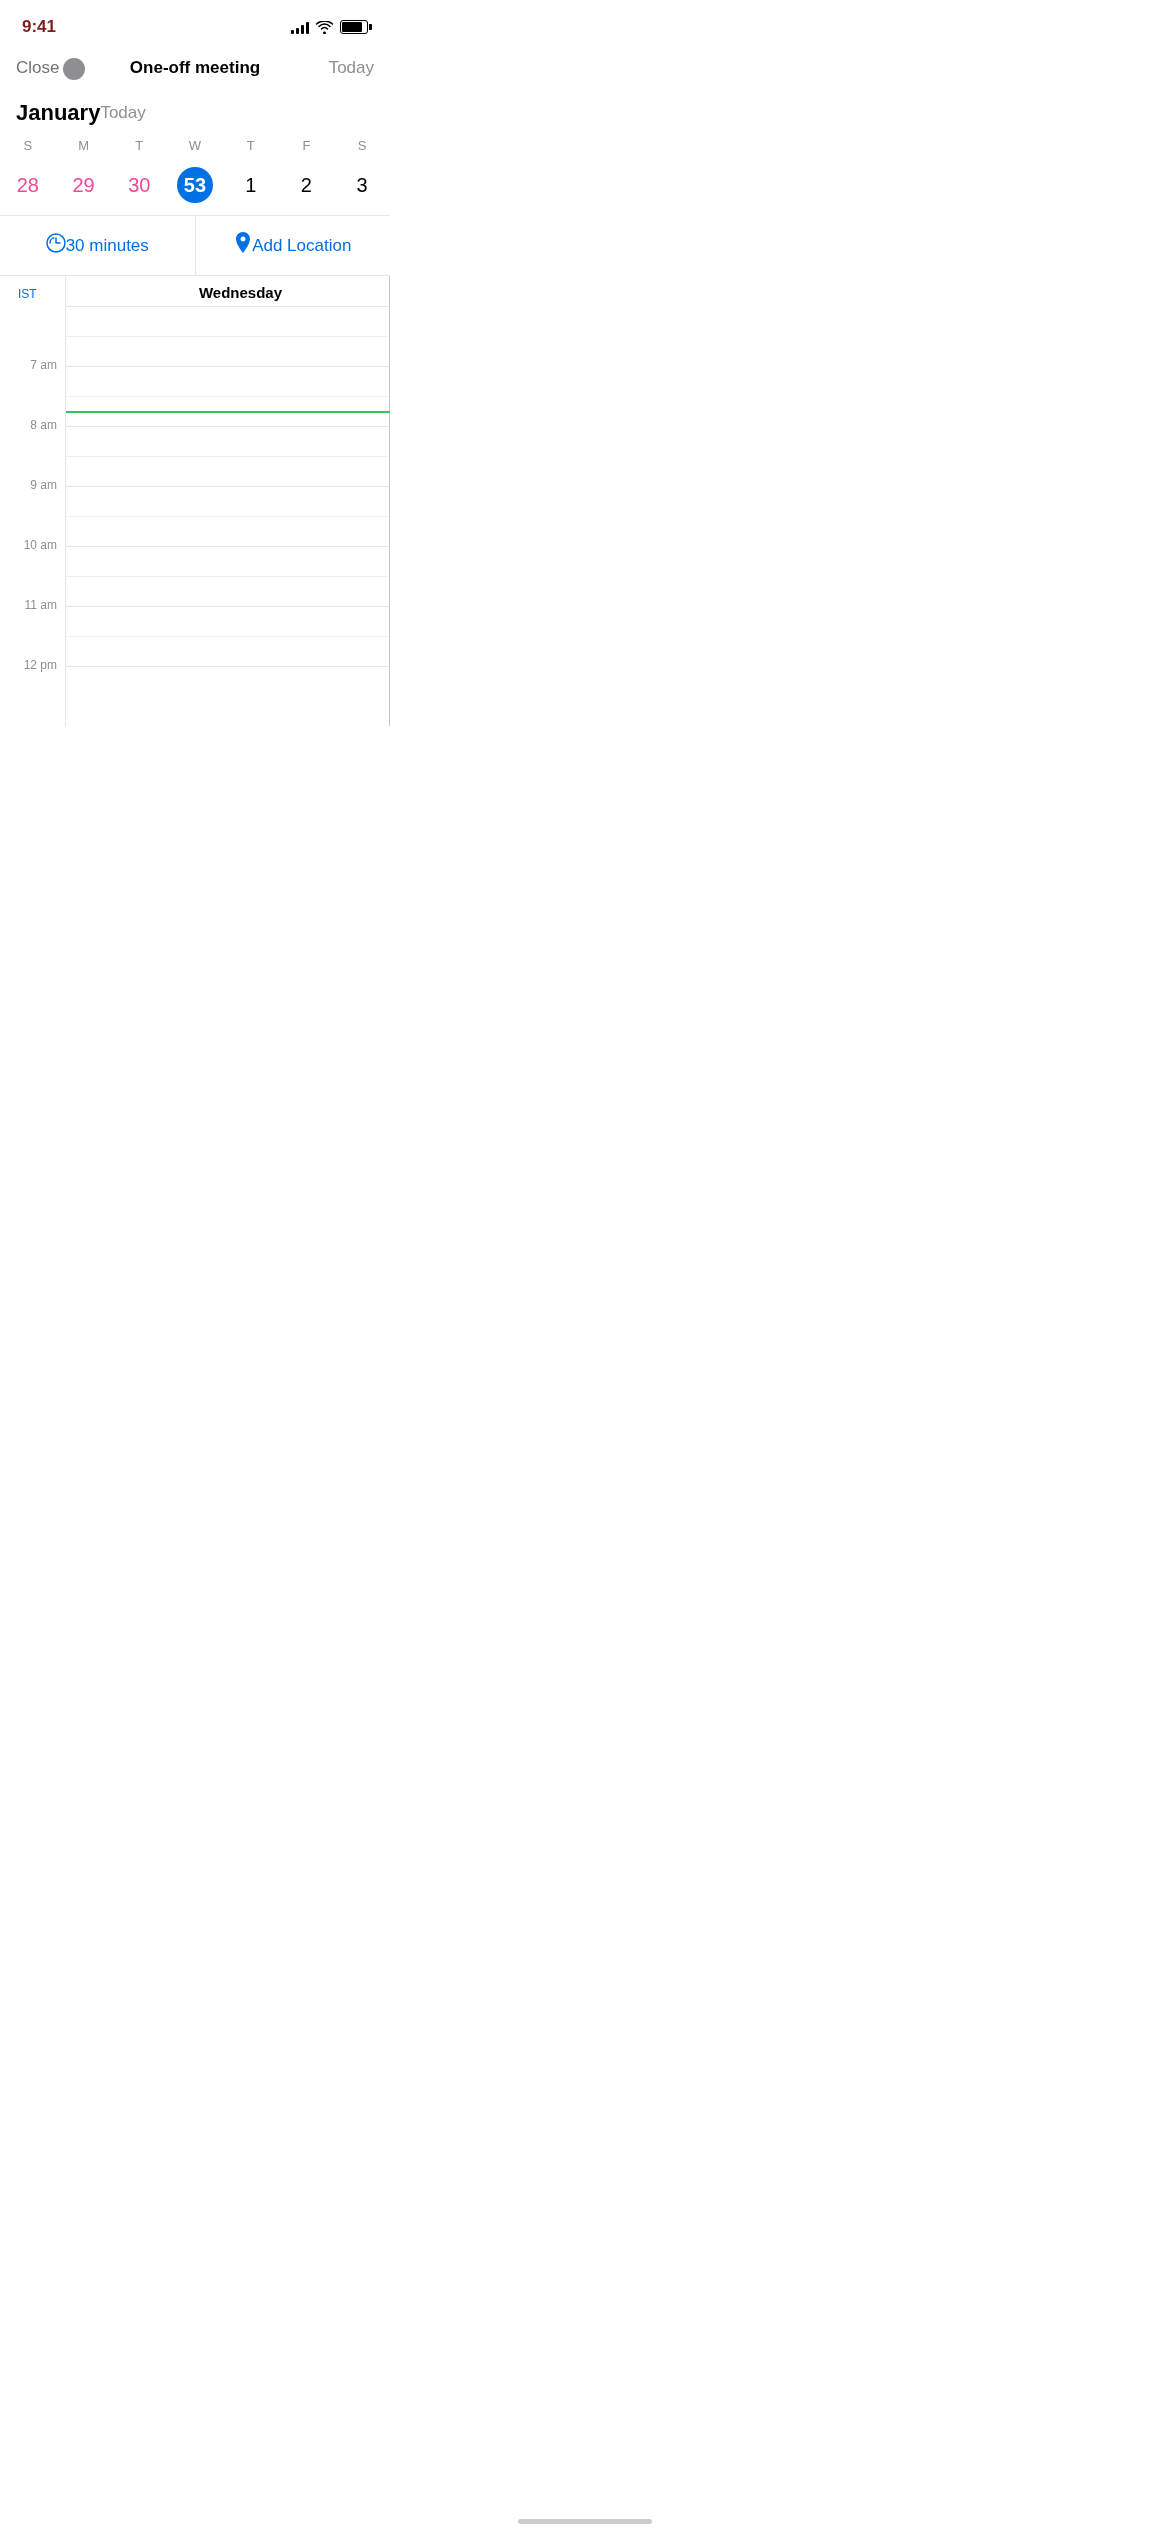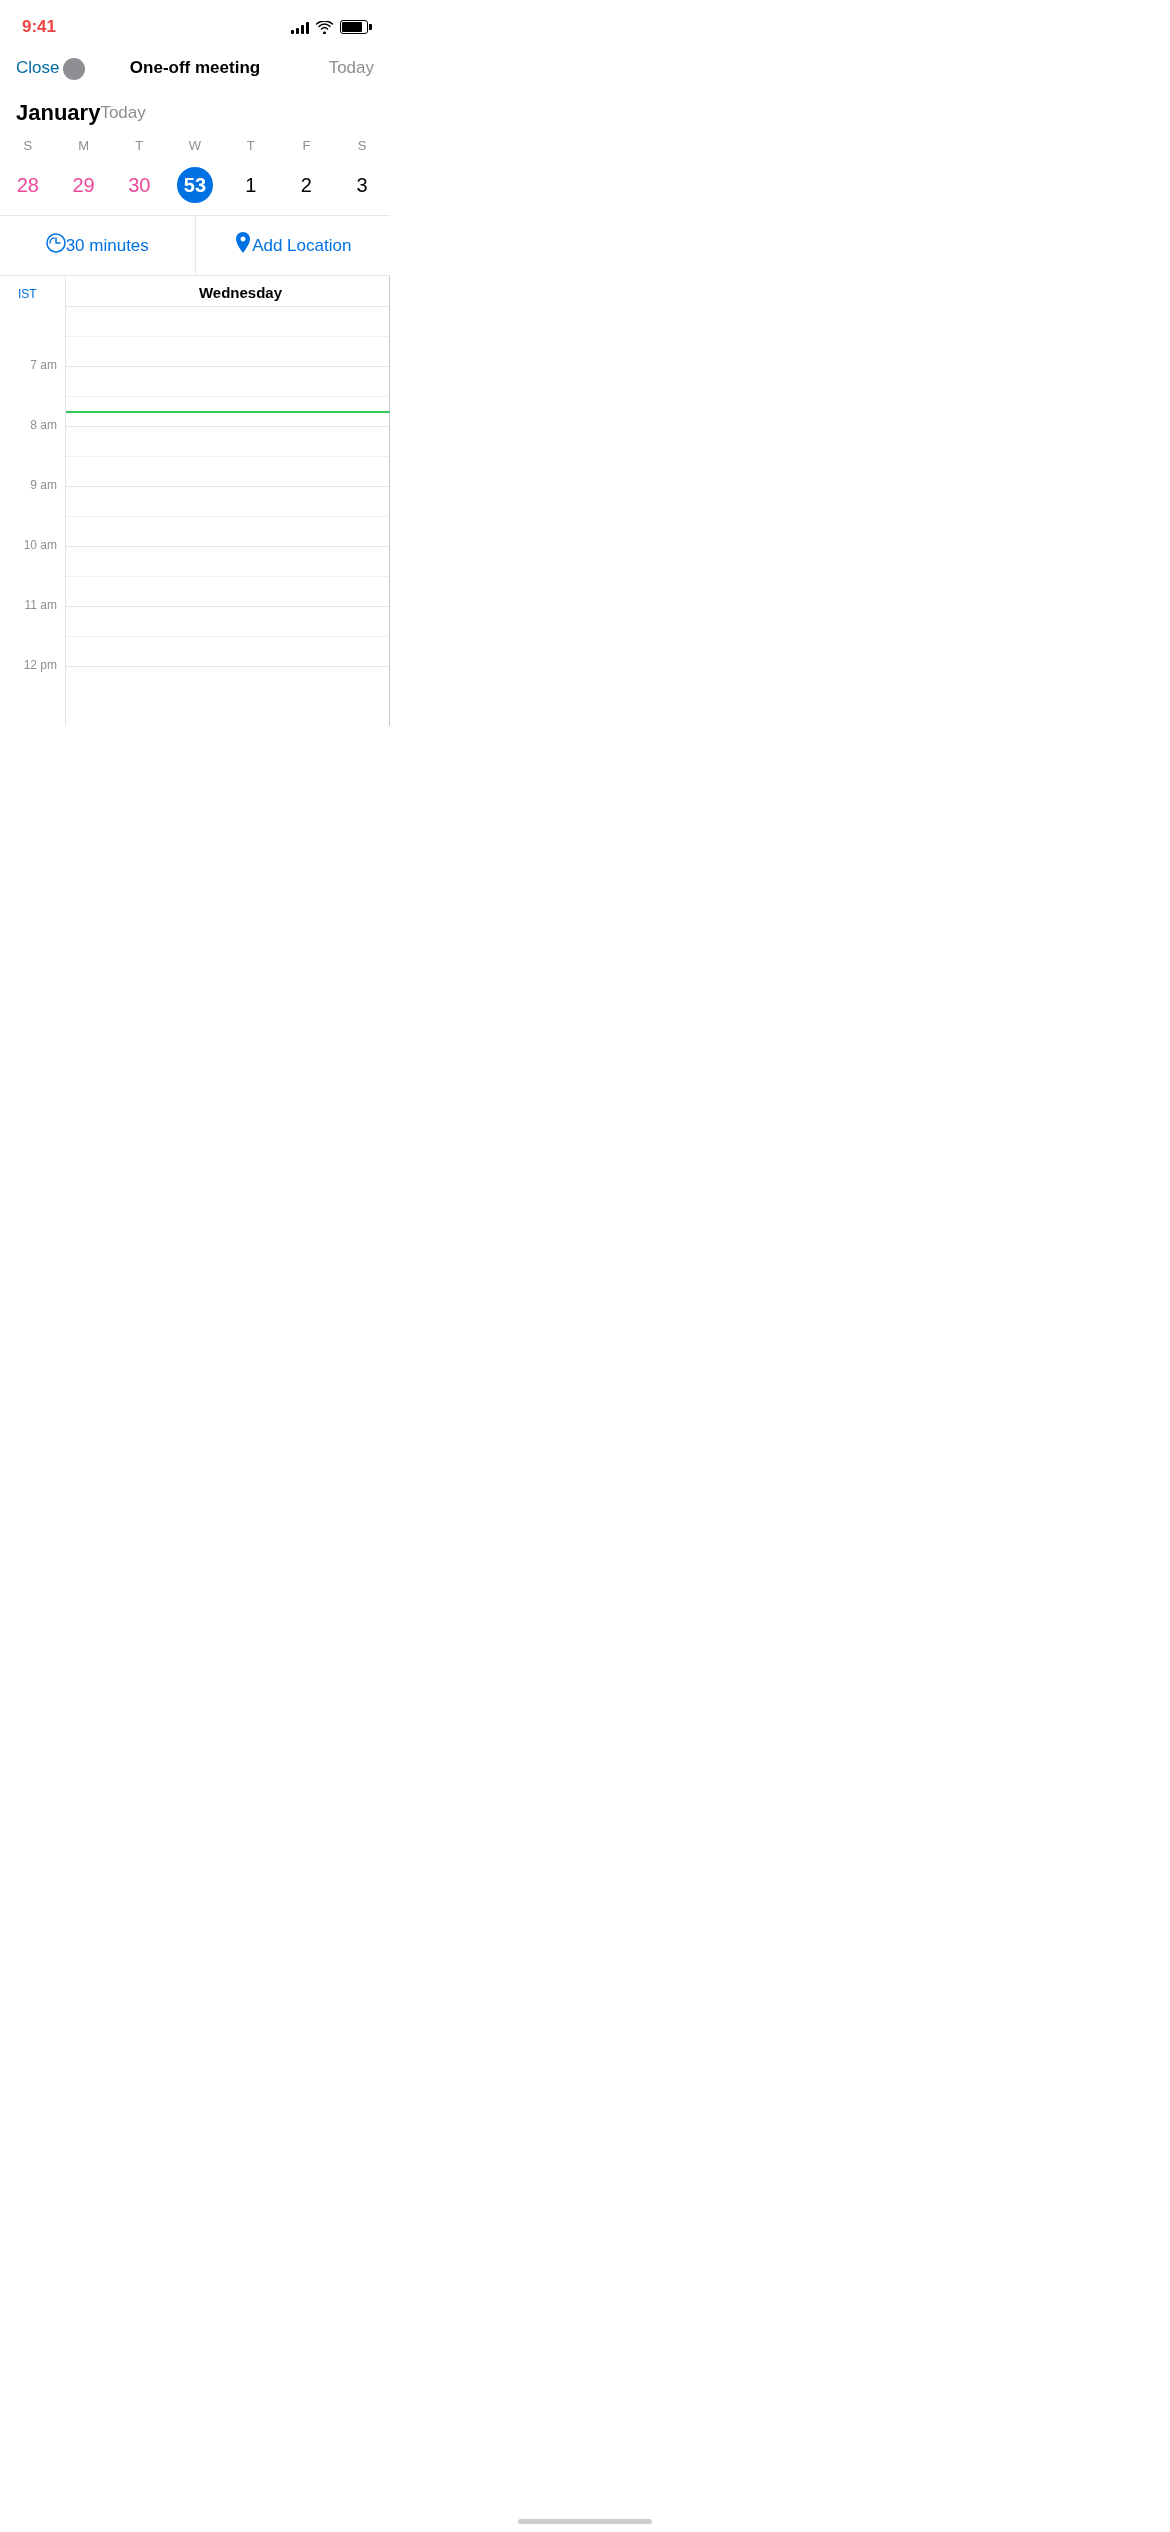--- a/index.html
+++ b/index.html
@@ -23,21 +23,21 @@
       display: flex;
       justify-content: space-between;
       align-items: center;
       padding: 14px 22px 8px 22px;
       height: 48px;
     }
 
     .status-time {
       font-size: 17px;
       font-weight: 600;
-      color: #ef4444;
+      color: #7f1d1d;
     }
 
     .status-icons {
       display: flex;
       align-items: center;
       gap: 7px;
     }
 
     .signal-bars {
       display: flex;
@@ -86,21 +86,21 @@
     .nav-bar {
       display: flex;
       justify-content: space-between;
       align-items: center;
       padding: 8px 16px 12px 16px;
       position: relative;
     }
 
     .nav-close {
       font-size: 17px;
-      color: #0369a1;
+      color: #737373;
       font-weight: 400;
       cursor: pointer;
     }
 
     .nav-title {
       font-size: 17px;
       font-weight: 600;
       color: #000;
       position: absolute;
       left: 50%;

